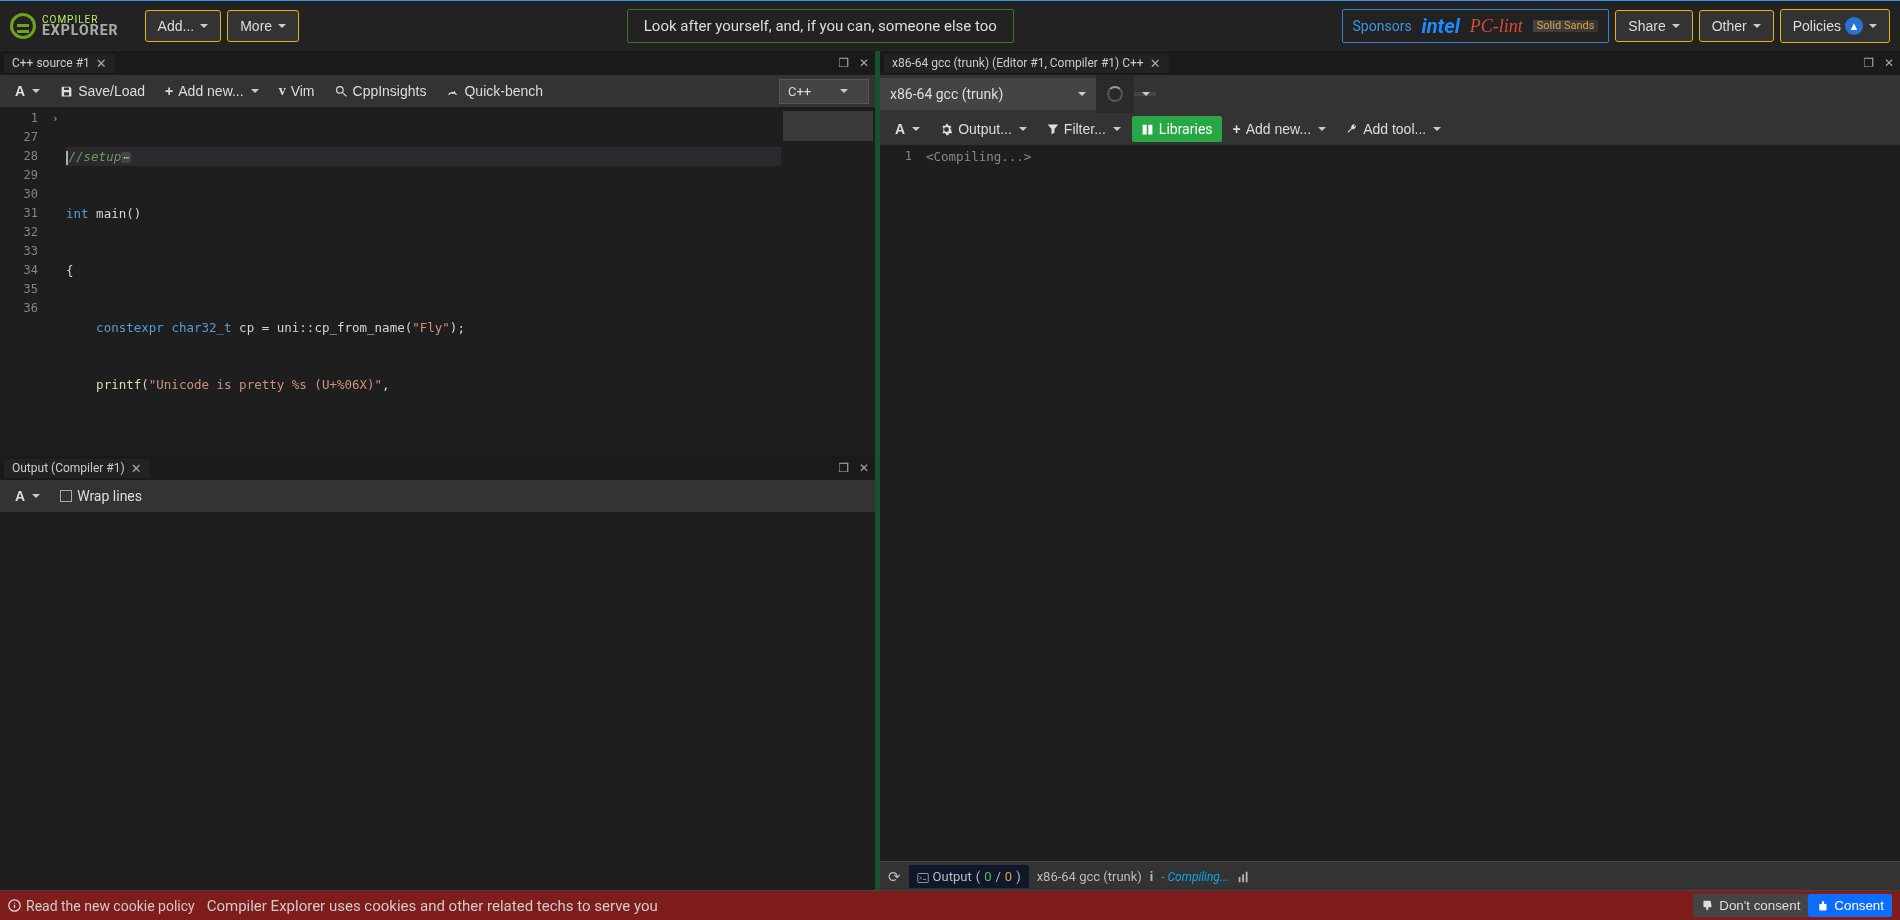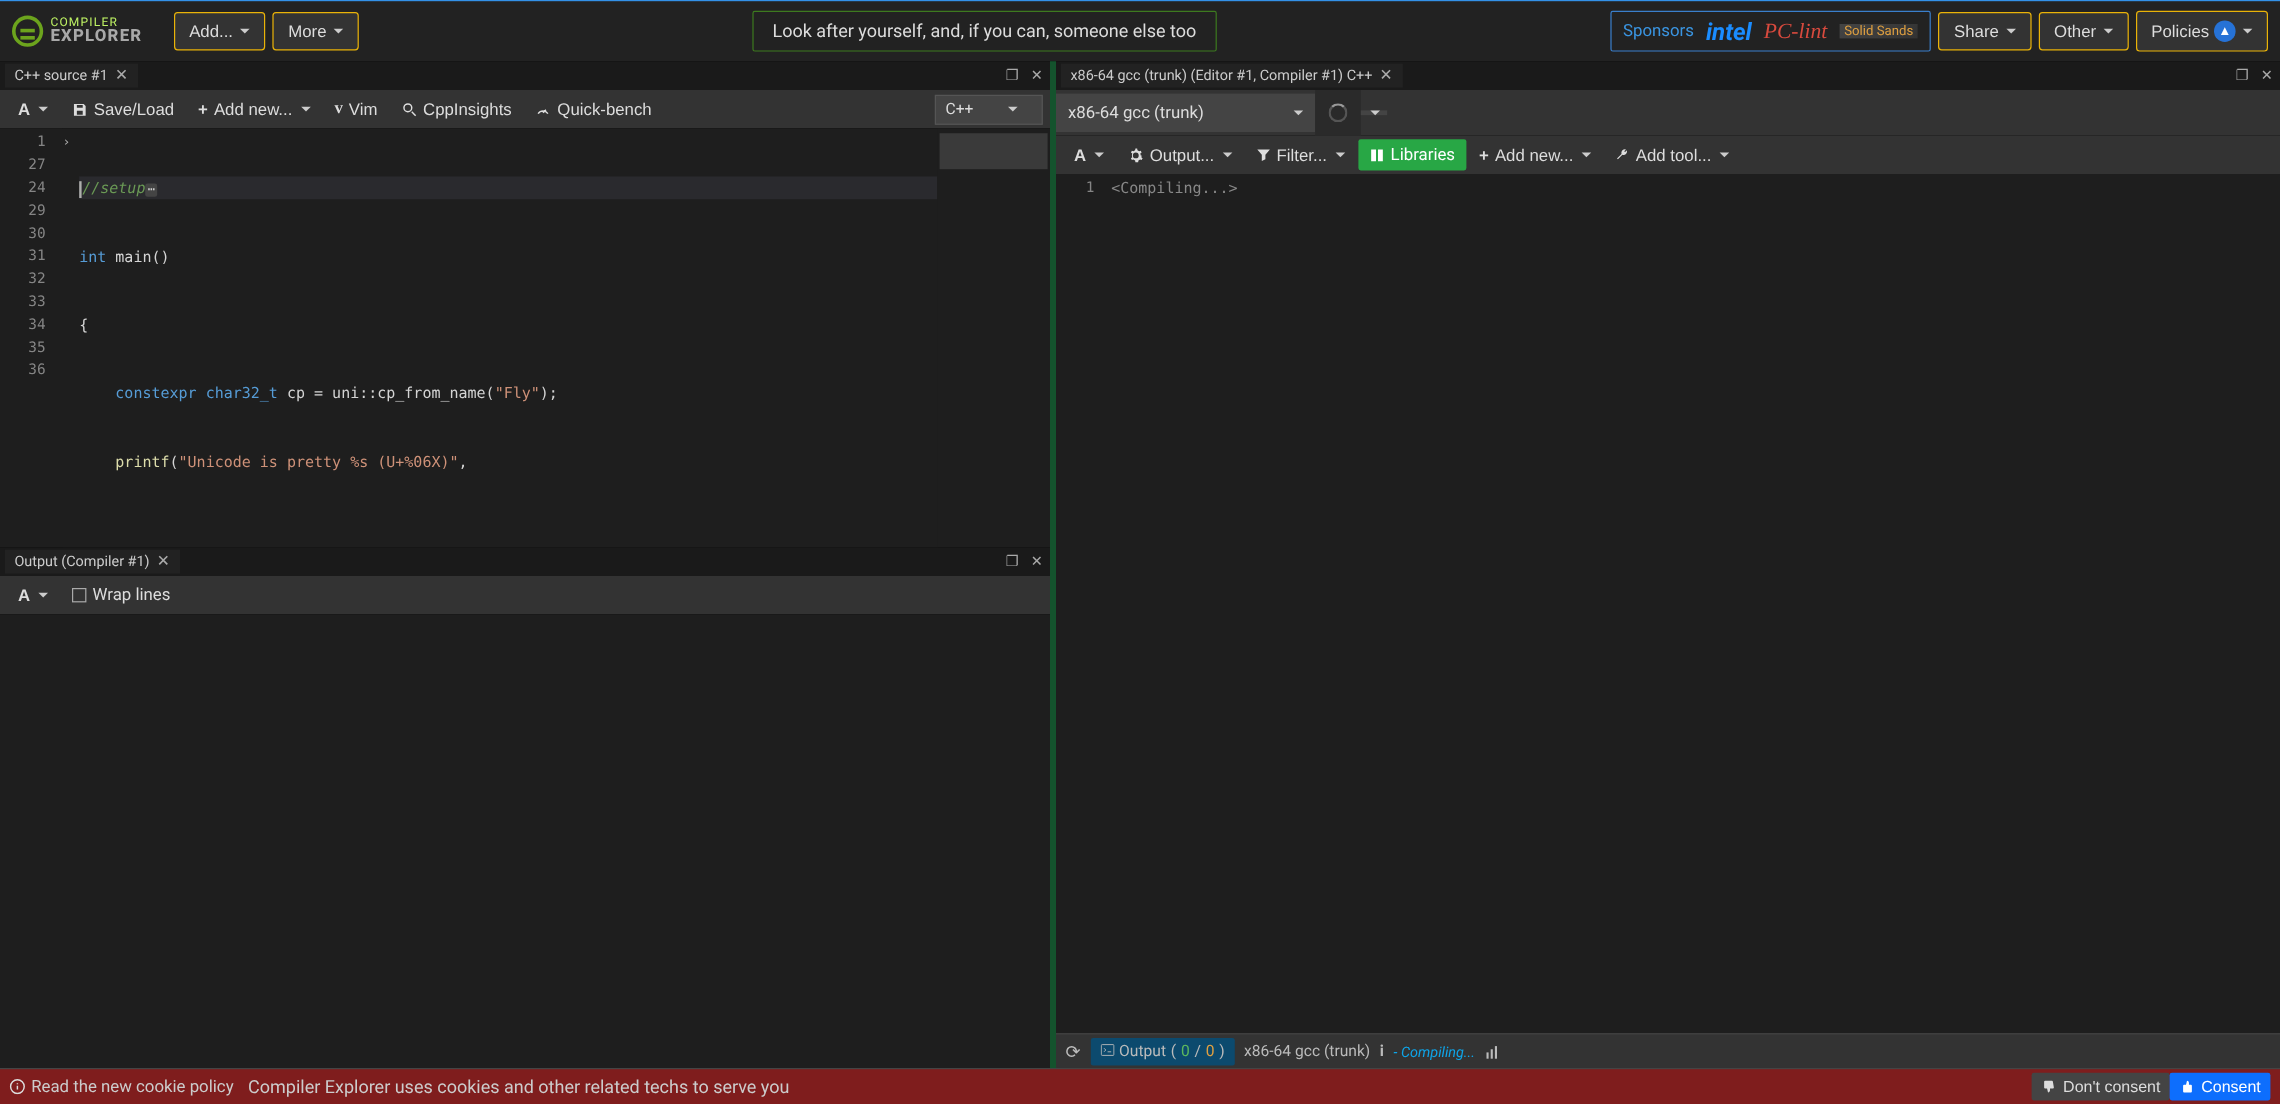--- a/index.html
+++ b/index.html
@@ -58,21 +58,21 @@
 .spinner-box { width: 38px; height: 38px; background: #2a2a2a; display: flex; align-items: center; justify-content: center; }
 .spinner { width: 16px; height: 16px; border: 2px solid #555; border-top-color: #999; border-radius: 50%; }
 .compiler-args { flex: 1; background: #444; padding: 8px 10px; color: #ddd; border: none; font-size: 14px; outline: none; }
 .arg-caret { width: 22px; background: #444; display: flex; align-items: center; justify-content: center; cursor: pointer; }
 .libraries-btn { background: #28a745; color: #fff; padding: 5px 9px; border-radius: 2px; display: inline-flex; align-items: center; gap: 5px; font-size: 14px; cursor: pointer; }
 .asm-area { flex: 1; background: #1e1e1e; display: flex; }
 .asm-gutter { width: 46px; text-align: right; padding-right: 14px; color: #858585; font-family: monospace; font-size: 12px; line-height: 19px; padding-top: 2px; }
 .asm-code { flex: 1; font-family: monospace; font-size: 12.5px; line-height: 19px; padding-top: 2px; }
 .compiling { color: #888; }
 .status-bar { height: 30px; background: #333333; display: flex; align-items: center; padding: 0 8px; gap: 8px; font-size: 13px; color: #bbb; border-top: 1px solid #444; }
-.status-btn { background: #0c4a6e; padding: 4px 8px; border-radius: 2px; display: inline-flex; align-items: flex-start; gap: 4px; }
+.status-btn { background: #0f172a; padding: 4px 8px; border-radius: 2px; display: inline-flex; align-items: flex-end; gap: 4px; }
 .green { color: #5db85d; }
 .orange { color: #e0a040; }
 .italic-sm { font-style: italic; font-size: 12px; color: #0ea5e9; }
 .cookie-bar { position: absolute; bottom: 0; left: 0; right: 0; height: 30px; background: #7f1d1d; border-top: 1px solid #444; display: flex; align-items: center; justify-content: space-between; padding: 0 8px; font-size: 14px; }
 .cookie-left { display: flex; align-items: center; gap: 12px; }
 .cookie-btn-no { background: #444; color: #ddd; padding: 4px 8px; border: none; display: inline-flex; align-items: center; gap: 5px; cursor: pointer; border-radius: 2px; }
 .cookie-btn-yes { background: #0d6efd; color: #fff; padding: 4px 8px; border: none; display: inline-flex; align-items: center; gap: 5px; cursor: pointer; border-radius: 2px; }
 svg { display: block; }
 </style>
 </head>
@@ -170,21 +170,21 @@
         </button>
         <div class="tool-select" style="margin-left:auto;width:90px;display:flex;justify-content:space-between;align-items:center;">
           <span>C++</span>
           <span class="caret"></span>
         </div>
       </div>
       <div class="editor-pane">
         <div class="gutter">
           <div>1</div>
           <div>27</div>
-          <div>24</div>
+          <div>28</div>
           <div>29</div>
           <div>30</div>
           <div>31</div>
           <div>32</div>
           <div>33</div>
           <div>34</div>
           <div>35</div>
           <div>36</div>
         </div>
         <div class="fold-col">

